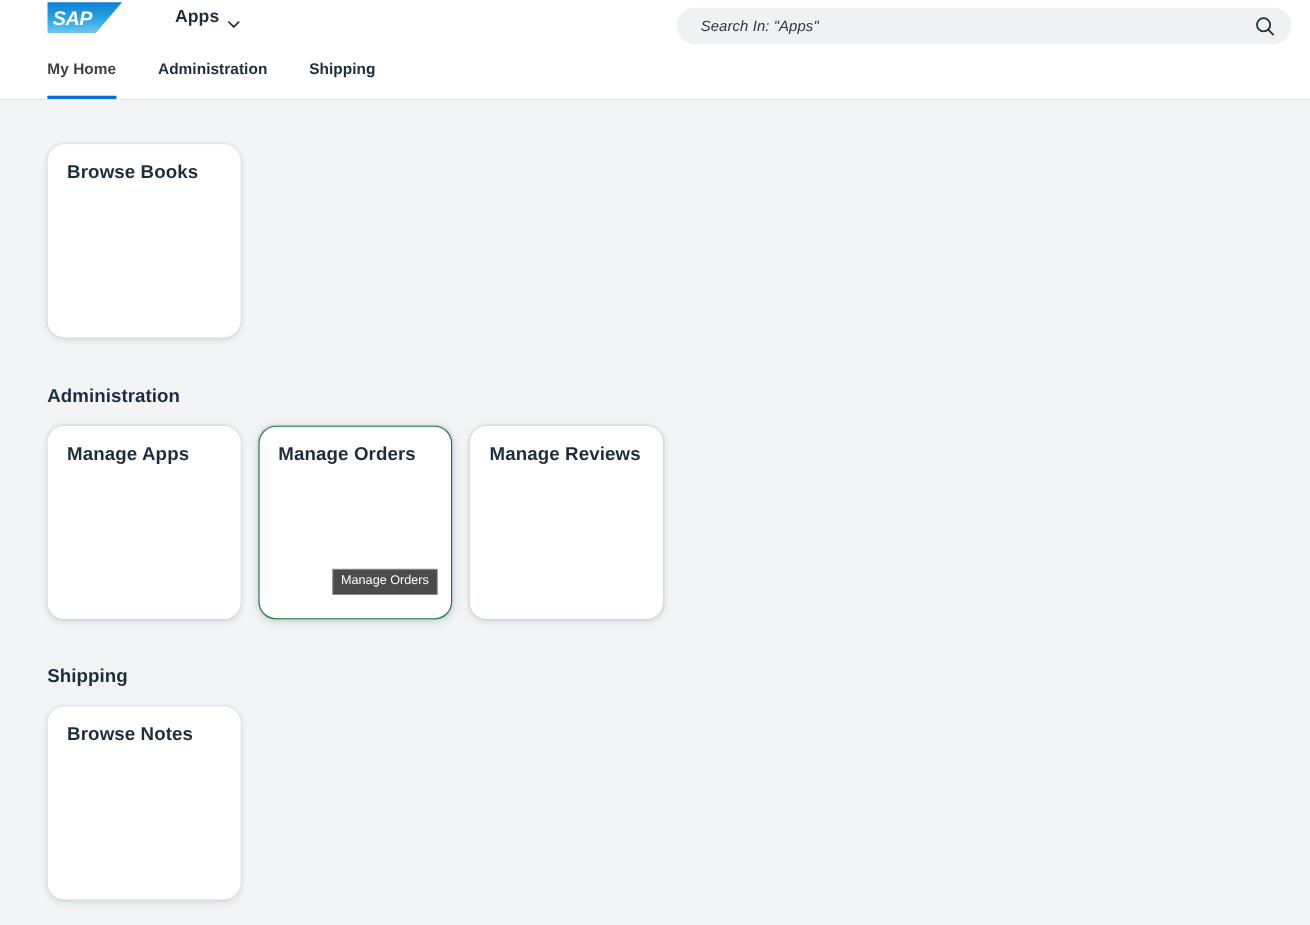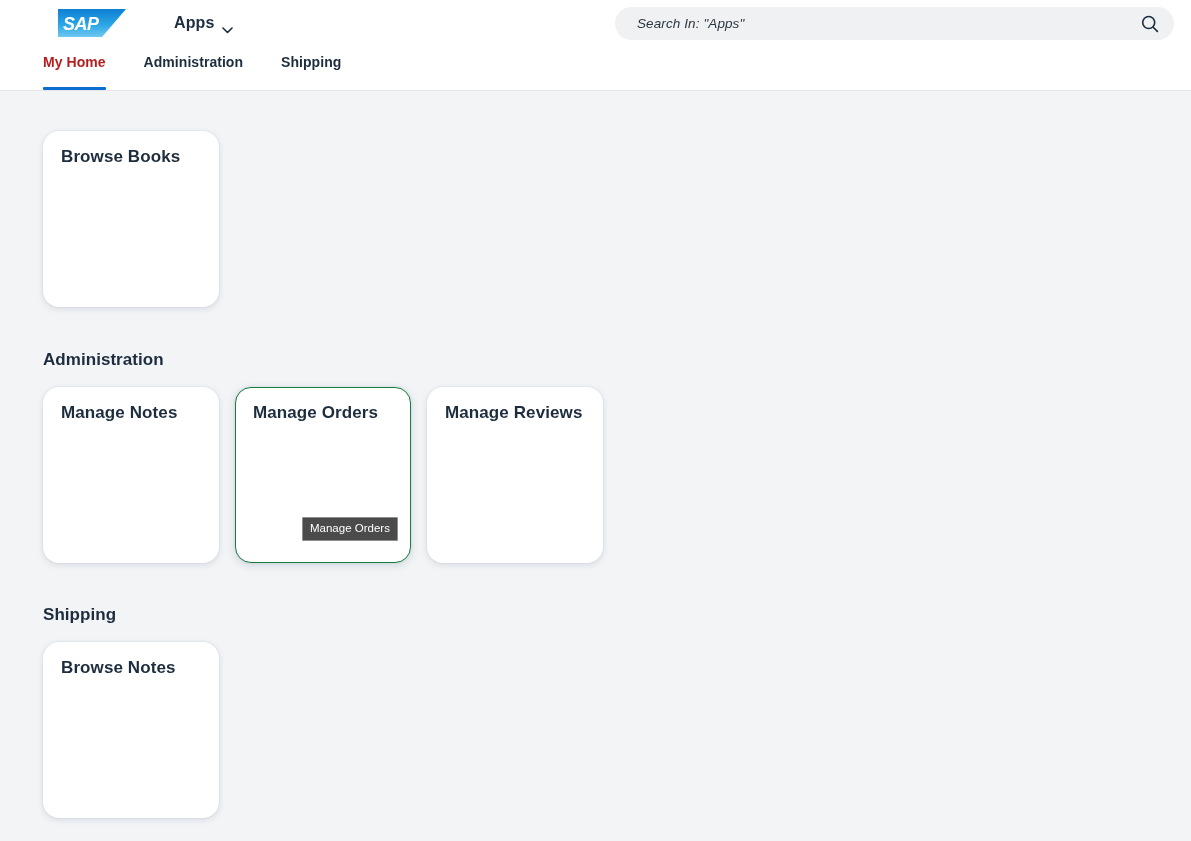--- a/index.html
+++ b/index.html
@@ -21,22 +21,22 @@
   .shell {
     background: #ffffff;
     height: 91px;
     position: relative;
     border-bottom: 1px solid #e3e5e8;
   }
 
   .shell-top {
     height: 46px;
     display: flex;
-    align-items: center;
-    padding: 0 0 0 58px;
+    align-items: flex-start;
+    padding: 0 0 0 43px;
     position: relative;
   }
 
   
   .sap-logo {
     width: 68px;
     height: 32px;
     position: relative;
     flex: none;
     display: block;
@@ -125,21 +125,21 @@
     font-size: 14px;
     font-weight: bold;
     color: #1d2d3e;
     cursor: pointer;
     letter-spacing: 0.05px;
     background: none;
     border: none;
     font-family: "Liberation Sans", sans-serif;
   }
 
-  .tab.active { color: #b91c1c; }
+  .tab.active { color: #404040; }
 
   .tab.active::after {
     content: "";
     position: absolute;
     left: 0;
     right: 0;
     bottom: 0;
     height: 3px;
     background: #0a6ed1;
     border-radius: 1px;
@@ -274,21 +274,21 @@
     </div>
   </div>
 
   <div class="gap-section"></div>
 
   <div class="section">
     <div class="section-title">Administration</div>
     <div class="tile-row">
 
       <div class="tile">
-        <div class="tile-title">Manage Notes</div>
+        <div class="tile-title">Manage Apps</div>
       </div>
 
       <div class="tile hovered">
         <div class="tile-title">Manage Orders</div>
         <div class="tile-tooltip">Manage Orders</div>
       </div>
 
       <div class="tile">
         <div class="tile-title">Manage Reviews</div>
       </div>

